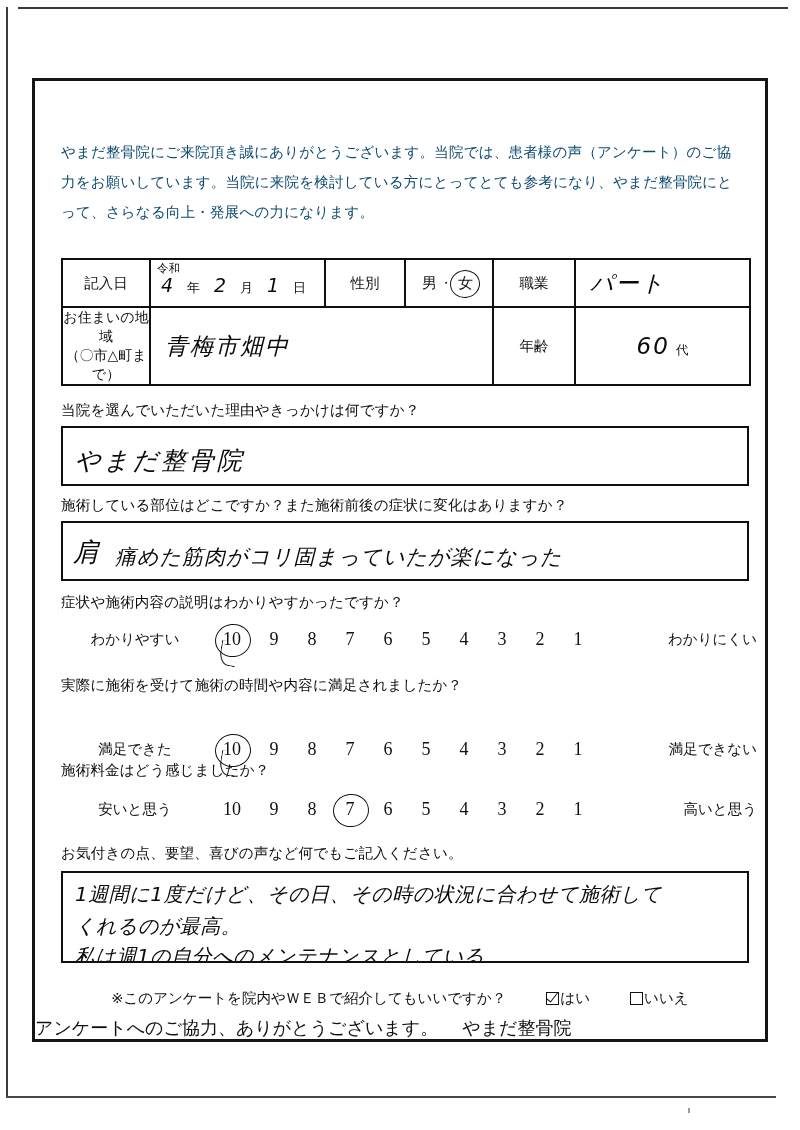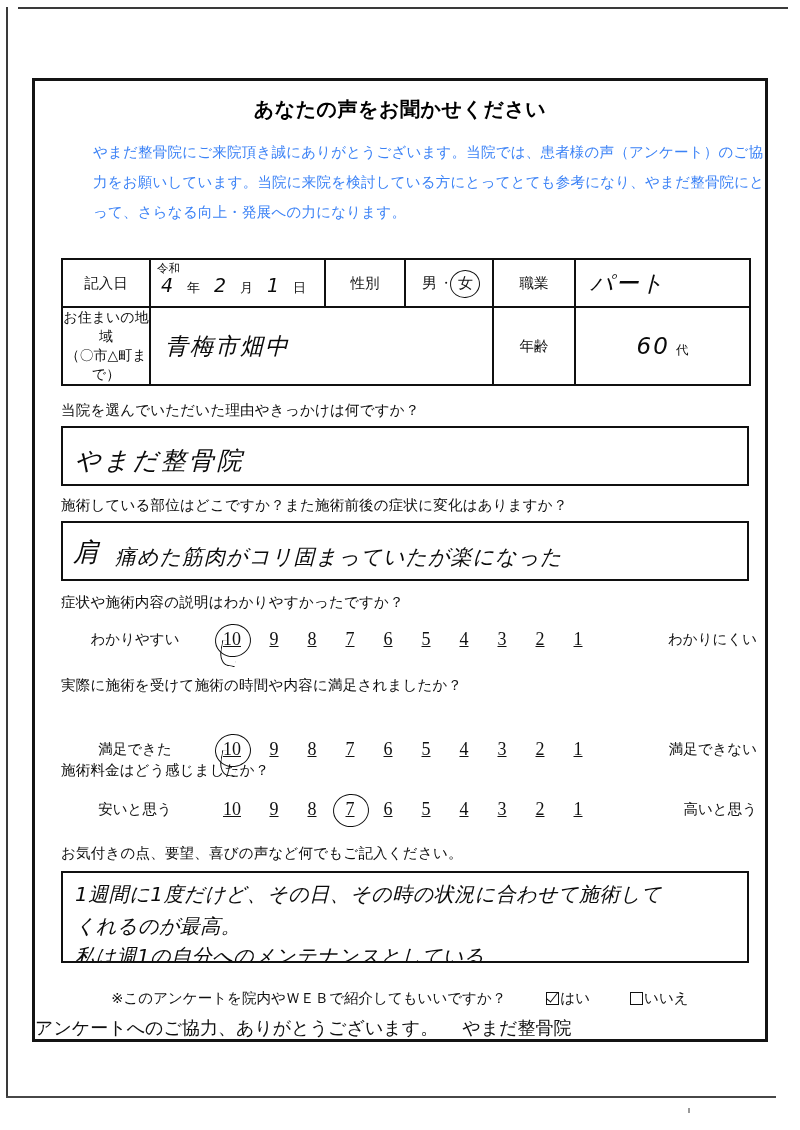--- a/index.html
+++ b/index.html
@@ -72,22 +72,21 @@
   }
 
   .intro {
     position: absolute;
     left: 26px;
     top: 56px;
     width: 684px;
     font-size: 14.5px;
     line-height: 30px;
     letter-spacing: 0.2px;
-    color: #3b82f6;
-    margin-left: 32px;
+    color: #0c4a6e;
   }
 
   
   .info-table {
     position: absolute;
     left: 26px;
     top: 177px;
     width: 688px;
     border-collapse: collapse;
     table-layout: fixed;
@@ -210,21 +209,20 @@
     width: 148px;
     text-align: center;
     flex: 0 0 auto;
   }
   .scale-nums {
     flex: 1 1 auto;
     display: flex;
     align-items: center;
     justify-content: flex-start;
     gap: 0px;
-    text-decoration: underline;
   }
   .scale-num {
     width: 38px;
     text-align: center;
     font-size: 18px;
     font-family: "Liberation Serif", serif;
     position: relative;
   }
   .scale-num.first { width: 46px; }
   .scale-num.sel::after {
@@ -302,21 +300,20 @@
 <body>
 
 <div class="scan-edge-top"></div>
 <div class="scan-edge-left"></div>
 <div class="scan-edge-bottom"></div>
 <div class="scan-speck"></div>
 
 <div class="sheet">
   <div class="inner">
 
-    <div class="title">あなたの声をお聞かせください</div>
 
     <div class="intro">やまだ整骨院にご来院頂き誠にありがとうございます。当院では、患者様の声（アンケート）のご協力をお願いしています。当院に来院を検討している方にとってとても参考になり、やまだ整骨院にとって、さらなる向上・発展への力になります。</div>
 
     <table class="info-table">
       <colgroup>
         <col style="width:88px">
           <col style="width:175px">
           <col style="width:80px">
         <col style="width:88px">
           <col style="width:82px">

